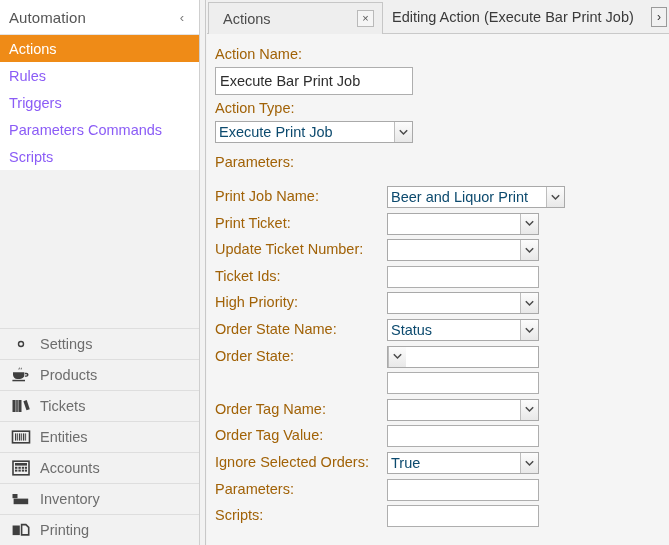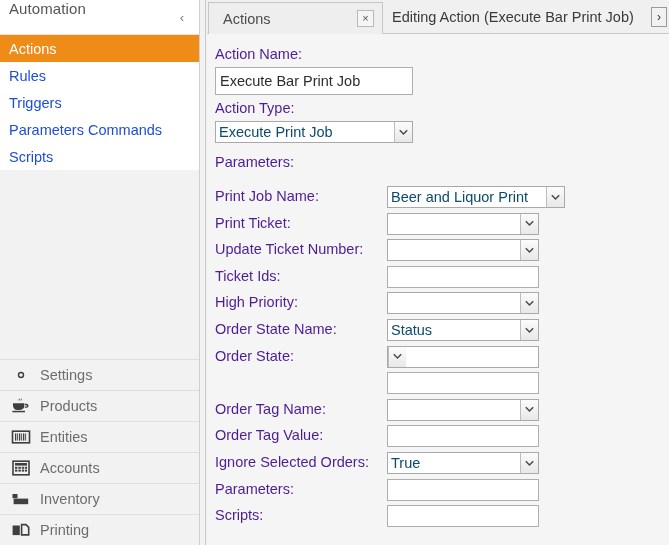--- a/index.html
+++ b/index.html
@@ -30,21 +30,21 @@
     background: #f2f2f2;
     border-right: 1px solid #cfcfcf;
     box-sizing: border-box;
   }
   .sb-header {
     position: relative;
     height: 34px;
     background: #ffffff;
     border-bottom: 1px solid #e3e3e3;
     display: flex;
-    align-items: flex-start;
+    align-items: center;
   }
   .sb-header-title {
     font-size: 15px;
     color: #555555;
     padding-left: 9px;
     letter-spacing: 0.1px;
   }
   .sb-collapse {
     position: absolute;
     right: 6px;
@@ -58,21 +58,21 @@
     font-size: 13px;
     cursor: pointer;
   }
   .sb-nav { background: #ffffff; }
   .sb-nav-item {
     height: 27px;
     display: flex;
     align-items: center;
     padding-left: 9px;
     font-size: 14.5px;
-    color: #1d4ed8;
+    color: #8b5cf6;
     cursor: pointer;
     box-sizing: border-box;
   }
   .sb-nav-item.active {
     background: #ef8b17;
     color: #ffffff;
   }
   .sb-filler {
     background: #f2f2f2;
   }
@@ -198,21 +198,21 @@
   #formbody {
     position: absolute;
     left: 0; top: 34px;
     width: 462px;
     height: 511px;
     background: #f5f5f5;
   }
   .fld-label {
     position: absolute;
     font-size: 14.5px;
-    color: #4c1d95;
+    color: #a16207;
     white-space: nowrap;
   }
   .txtbox {
     position: absolute;
     background: #ffffff;
     border: 1px solid #aeaeae;
     box-sizing: border-box;
     font-size: 14.5px;
     color: #2d2d2d;
     padding: 0 4px;
@@ -294,20 +294,31 @@
           <span class="ico">
             <svg width="20" height="18" viewBox="0 0 20 18">
               <path fill="#3f3f3f" d="M8.6 1.2c.5.6.2 1.1-.2 1.6-.3.4-.4.8.1 1.3-.9-.3-1.2-1-.8-1.6.3-.5.6-.8.9-1.3z"></path>
               <path fill="#3f3f3f" d="M10.6 1.6c.4.5.2.9-.2 1.3-.3.3-.3.6.1 1-.8-.3-1-.8-.7-1.3.3-.4.5-.6.8-1z"></path>
               <path fill="#3f3f3f" d="M2 6.3h11.3v2.4c0 2.3-1.9 4.2-4.2 4.2H6.2A4.2 4.2 0 0 1 2 8.7V6.3z"></path>
               <path fill="#3f3f3f" d="M13.8 6.8h1.6c1.2 0 2.1.9 2.1 2s-.9 2-2.1 2h-1.6V9.4h1.5c.4 0 .7-.3.7-.6s-.3-.6-.7-.6h-1.5V6.8z"></path>
               <rect x="1.4" y="13.8" width="12.6" height="1.5" fill="#3f3f3f"></rect>
             </svg>
           </span>
           <span>Products</span>
+        </div>
+        <div class="sb-cat">
+          <span class="ico">
+            <svg width="20" height="18" viewBox="0 0 20 18">
+              <rect x="1.5" y="3" width="3.1" height="12" fill="#3f3f3f"></rect>
+              <rect x="5.2" y="3" width="1.6" height="12" fill="#3f3f3f"></rect>
+              <rect x="7.4" y="3" width="3.1" height="12" fill="#3f3f3f"></rect>
+              <path fill="#3f3f3f" d="M12.4 4.2l3.3-1.1 3.1 9.1-3.3 1.1z"></path>
+            </svg>
+          </span>
+          <span>Tickets</span>
         </div>
         <div class="sb-cat">
           <span class="ico">
             <svg width="20" height="18" viewBox="0 0 20 18">
               <rect x="1.5" y="3.2" width="17" height="11.6" fill="none" stroke="#3f3f3f" stroke-width="1.6"></rect>
               <g fill="#3f3f3f">
                 <rect x="4" y="5.4" width="1.3" height="7.2"></rect>
                 <rect x="6.2" y="5.4" width="0.9" height="7.2"></rect>
                 <rect x="8" y="5.4" width="1.3" height="7.2"></rect>
                 <rect x="10.2" y="5.4" width="0.9" height="7.2"></rect>

